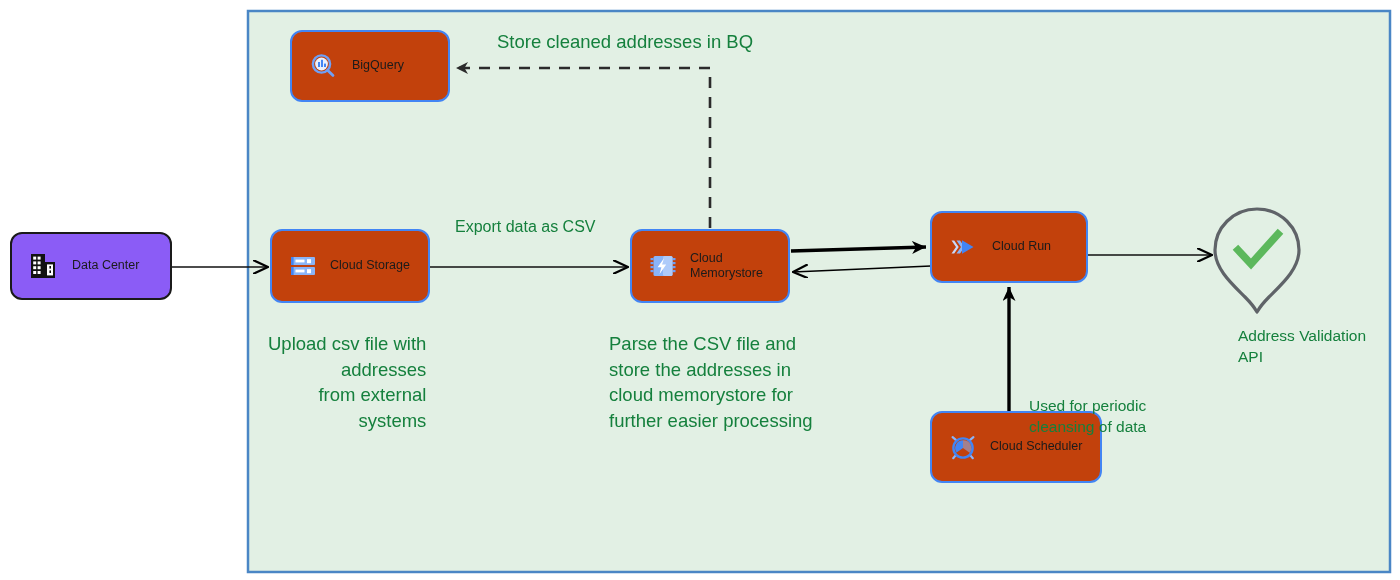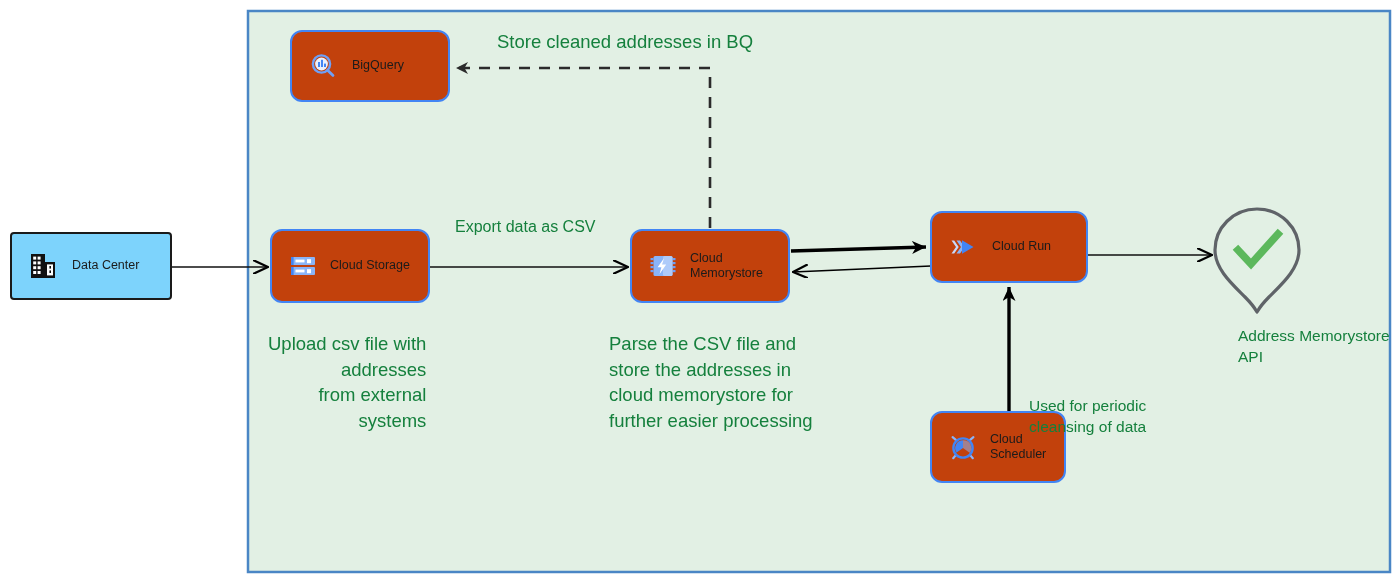--- a/index.html
+++ b/index.html
@@ -14,21 +14,21 @@
   #node-layer{z-index:2;}
   #text-layer{z-index:3;}
 
   
   .node{
     position:absolute;box-sizing:border-box;
     display:flex;align-items:center;
     border-radius:12px;background:#c2410c;
   }
   .node.gcp{border:2px solid #4285f4;}
-  .node.onprem{border:2.5px solid #1a1a1a;background:#7dd3fc;border-radius:4px;}
+  .node.onprem{border:2.5px solid #1a1a1a;background:#8b5cf6;border-radius:12px;}
   .node .ico{
     flex:0 0 auto;display:flex;align-items:center;justify-content:center;
   }
   .node .lbl{
     font-size:12.5px;color:#1b1b1b;line-height:1.22;
     white-space:pre-line;
   }
 
   #node-datacenter{left:10px;top:232px;width:162px;height:68px;padding-left:16px;}
   #node-datacenter .ico{width:30px;height:30px;}
@@ -43,21 +43,21 @@
   #node-bigquery .lbl{margin-left:14px;}
 
   #node-memorystore{left:630px;top:229px;width:160px;height:74px;padding-left:16px;}
   #node-memorystore .ico{width:30px;height:30px;}
   #node-memorystore .lbl{margin-left:12px;}
 
   #node-cloudrun{left:930px;top:211px;width:158px;height:72px;padding-left:16px;}
   #node-cloudrun .ico{width:30px;height:30px;}
   #node-cloudrun .lbl{margin-left:14px;}
 
-  #node-cloudscheduler{left:930px;top:411px;width:136px;height:72px;padding-left:16px;}
+  #node-cloudscheduler{left:930px;top:411px;width:172px;height:72px;padding-left:16px;}
   #node-cloudscheduler .ico{width:30px;height:30px;}
   #node-cloudscheduler .lbl{margin-left:12px;}
 
   
   .ftext{
     position:absolute;color:#15803d;white-space:pre-line;
   }
   #lbl-export{left:455px;top:218px;font-size:16px;}
   #lbl-storebq{left:497px;top:31px;font-size:18.5px;}
   #lbl-upload{left:268px;top:331px;font-size:18.5px;line-height:25.5px;text-align:right;}
@@ -229,17 +229,17 @@
     <div class="ftext" id="lbl-upload">Upload csv file with
 addresses
 from external
 systems</div>
     <div class="ftext" id="lbl-parse">Parse the CSV file and
 store the addresses in
 cloud  memorystore for
 further easier processing</div>
     <div class="ftext" id="lbl-periodic">Used for periodic
 cleansing of data</div>
-    <div class="ftext" id="lbl-avapi">Address Memorystore
+    <div class="ftext" id="lbl-avapi">Address Validation
 API</div>
   </div>
 
 </div>
 
 </body></html>

